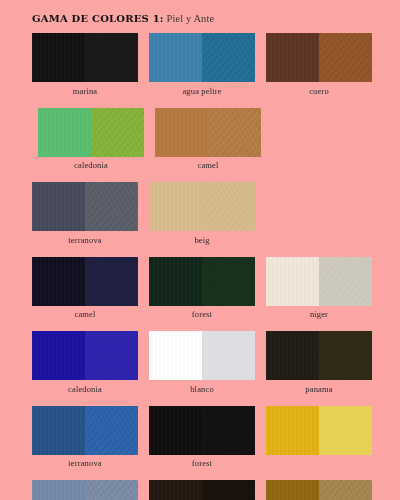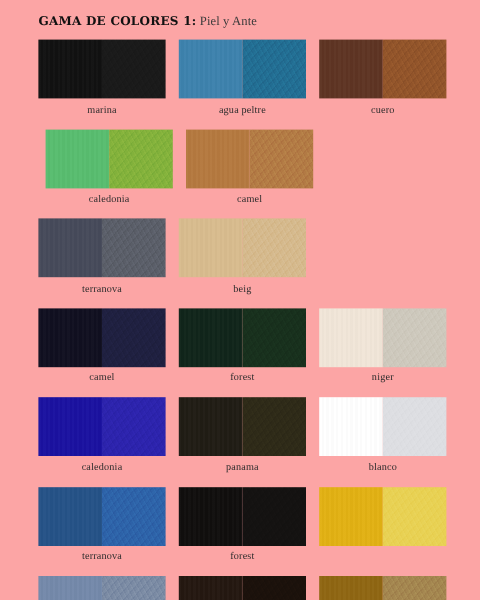--- a/index.html
+++ b/index.html
@@ -209,34 +209,34 @@
     </div>
 
     <div class="row">
       <div class="cell c1">
         <div class="swatch">
           <div class="half left" style="background-color: rgb(26, 17, 160);"></div>
           <div class="half right" style="background-color: rgb(44, 35, 172);"></div>
         </div>
         <div class="label">caledonia</div>
       </div>
+      <div class="cell c3">
+        <div class="swatch">
+          <div class="half left" style="background-color: rgb(255, 255, 255);"></div>
+          <div class="half right" style="background-color: rgb(221, 222, 226);"></div>
+        </div>
+        <div class="label">blanco</div>
+      </div>
       <div class="cell c2">
         <div class="swatch">
           <div class="half left" style="background-color: rgb(32, 28, 20);"></div>
           <div class="half right" style="background-color: rgb(46, 42, 24);"></div>
         </div>
         <div class="label">panama</div>
       </div>
-      <div class="cell c3">
-        <div class="swatch">
-          <div class="half left" style="background-color: rgb(255, 255, 255);"></div>
-          <div class="half right" style="background-color: rgb(221, 222, 226);"></div>
-        </div>
-        <div class="label">blanco</div>
-      </div>
     </div>
 
     <div class="row">
       <div class="cell c1">
         <div class="swatch">
           <div class="half left" style="background-color: rgb(37, 82, 135);"></div>
           <div class="half right" style="background-color: rgb(45, 98, 168);"></div>
         </div>
         <div class="label">terranova</div>
       </div>

